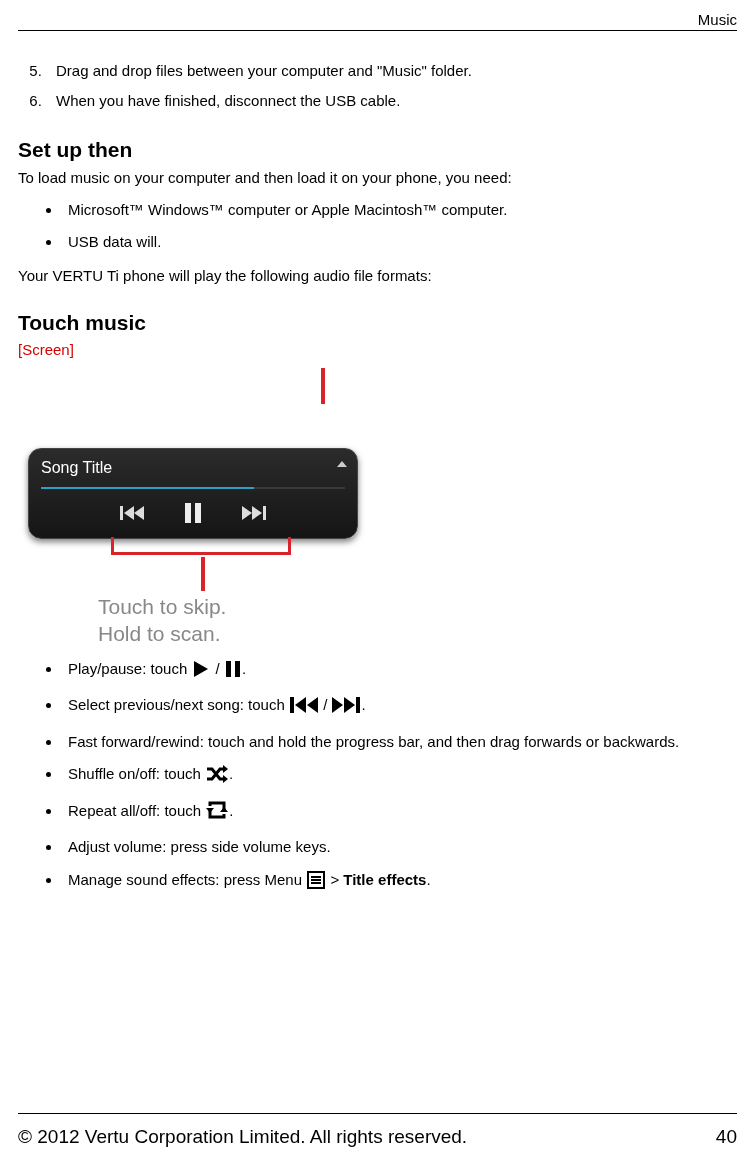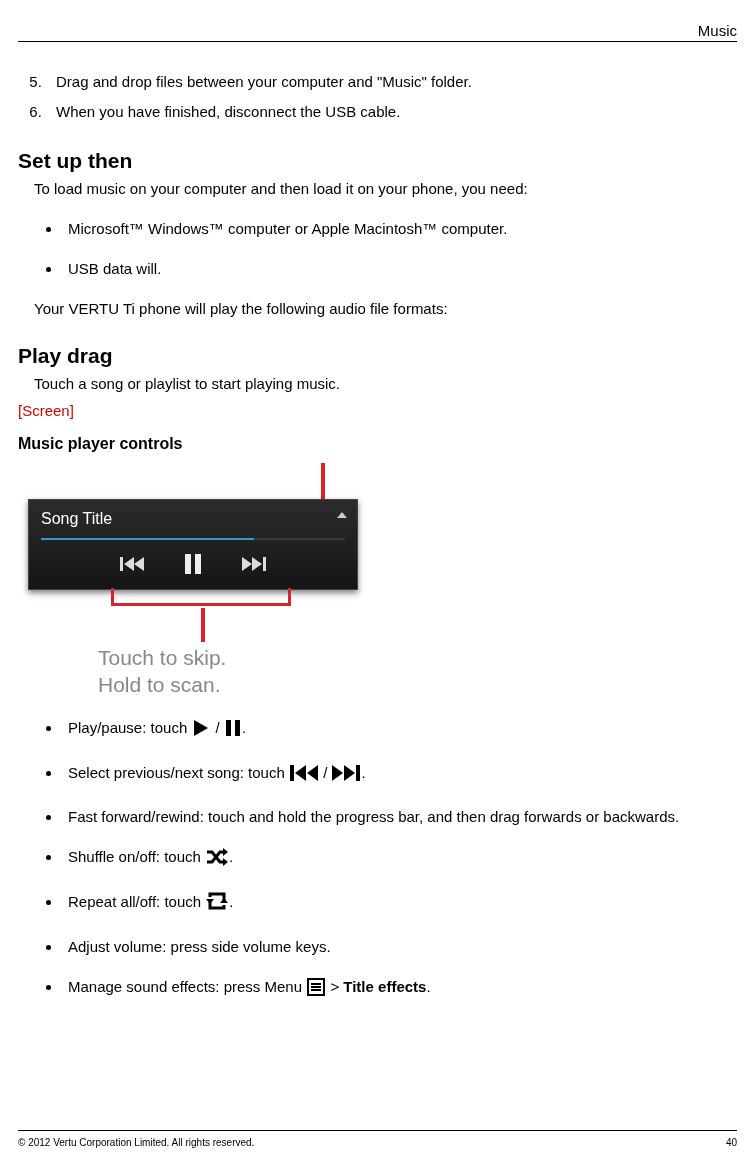--- a/index.html
+++ b/index.html
@@ -7,21 +7,21 @@
   body {
     width: 755px;
     height: 1162px;
     font-family: Arial, Helvetica, sans-serif;
     font-size: 15px;
     color: #000;
     background: #fff;
     position: relative;
   }
   .page {
-    padding: 14px 18px;
+    padding: 3px 18px;
   }
   .top-label {
     text-align: right;
     font-size: 15px;
     padding-top: 8px;
     padding-bottom: 2px;
   }
   .rule {
     border: none;
     border-top: 1px solid #000;
@@ -35,31 +35,31 @@
     padding-left: 10px;
     margin-bottom: 10px;
     line-height: 1.35;
   }
   h2.section {
     font-size: 21px;
     font-weight: bold;
     margin: 24px 0 6px 0;
   }
   p.body {
-    margin: 6px 0 8px 16px;
+    margin: 6px 0 8px 0;
     line-height: 1.35;
   }
   ul.bullets {
     list-style: disc;
     margin: 6px 0 14px 0;
     padding-left: 44px;
   }
   ul.bullets li {
     padding-left: 6px;
-    margin: 20px 0;
+    margin: 12px 0;
     line-height: 1.35;
   }
   .screen-placeholder {
     color: #d40000;
     margin: 6px 0;
   }
   h3.subhead {
     font-size: 16px;
     font-weight: bold;
     margin: 16px 0 10px 0;
@@ -83,25 +83,26 @@
     height: 36px;
     background: #d8232a;
     margin: 0 auto;
     position: relative;
     left: 120px;
   }
   .player-card {
     width: 330px;
     background: linear-gradient(#2b2b2b,#151515);
     border: 1px solid #444;
-    border-radius: 0;
+    border-radius: 13px;
     color: #eee;
     padding: 10px 12px 12px 12px;
     position: relative;
     box-shadow: 0 3px 6px rgba(0,0,0,0.5);
+    margin-top: 44px;
   }
   .song-title { font-size: 16px; color: #fff; }
   .artist { font-size: 11px; color: #aaa; margin-top: 2px; }
   .prog-track {
     height: 2px; background: #3a3a3a; margin-top: 10px; position: relative;
   }
   .prog-fill {
     height: 2px; width: 70%; background: #2aa0c8;
   }
   .expand-caret {
@@ -131,24 +132,24 @@
   
   .inline-icon { display: inline-block; vertical-align: -4px; margin: 0 1px; }
 
   .bold { font-weight: bold; }
 
   .footer {
     position: absolute;
     bottom: 14px;
     left: 18px; right: 18px;
     border-top: 1px solid #000;
-    padding-top: 6px;
+    padding-top: 12px;
     display: flex;
     justify-content: space-between;
-    font-size: 10px;
+    font-size: 19px;
     gap: 25px;
   }
 </style>
 </head>
 <body>
 
 <div class="page">
   <div class="top-label">Music</div>
   <hr class="rule">
 
@@ -158,24 +159,22 @@
   </ol>
 
   <h2 class="section">Set up then</h2>
   <p class="body">To load music on your computer and then load it on your phone, you need:</p>
   <ul class="bullets">
     <li>Microsoft™ Windows™ computer or Apple Macintosh™ computer.</li>
     <li>USB data will.</li>
   </ul>
   <p class="body">Your VERTU Ti phone will play the following audio file formats:</p>
 
-  <h2 class="section">Play drag</h2>
-  <p class="body">Touch a song or playlist to start playing music.</p>
+  <h2 class="section">Touch music</h2>
   <p class="screen-placeholder">[Screen]</p>
-  <h3 class="subhead">Music player controls</h3>
 
   <div class="player-figure">
     <div class="pointer-top"></div>
     <div class="player-card">
       <div class="expand-caret"></div>
       <div class="song-title">Song Title</div>
       <div class="prog-track">
         <div class="prog-fill"></div>
       </div>
       <div class="controls-row">

